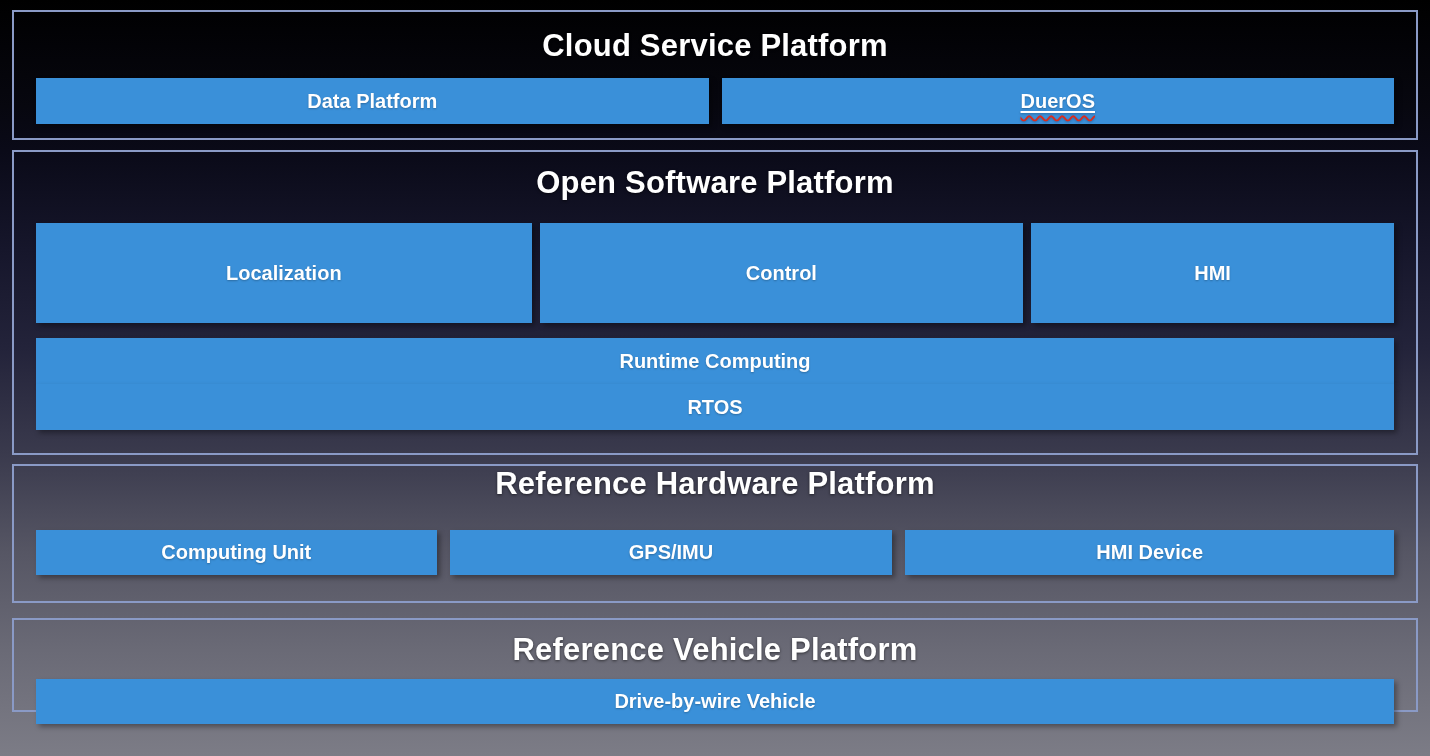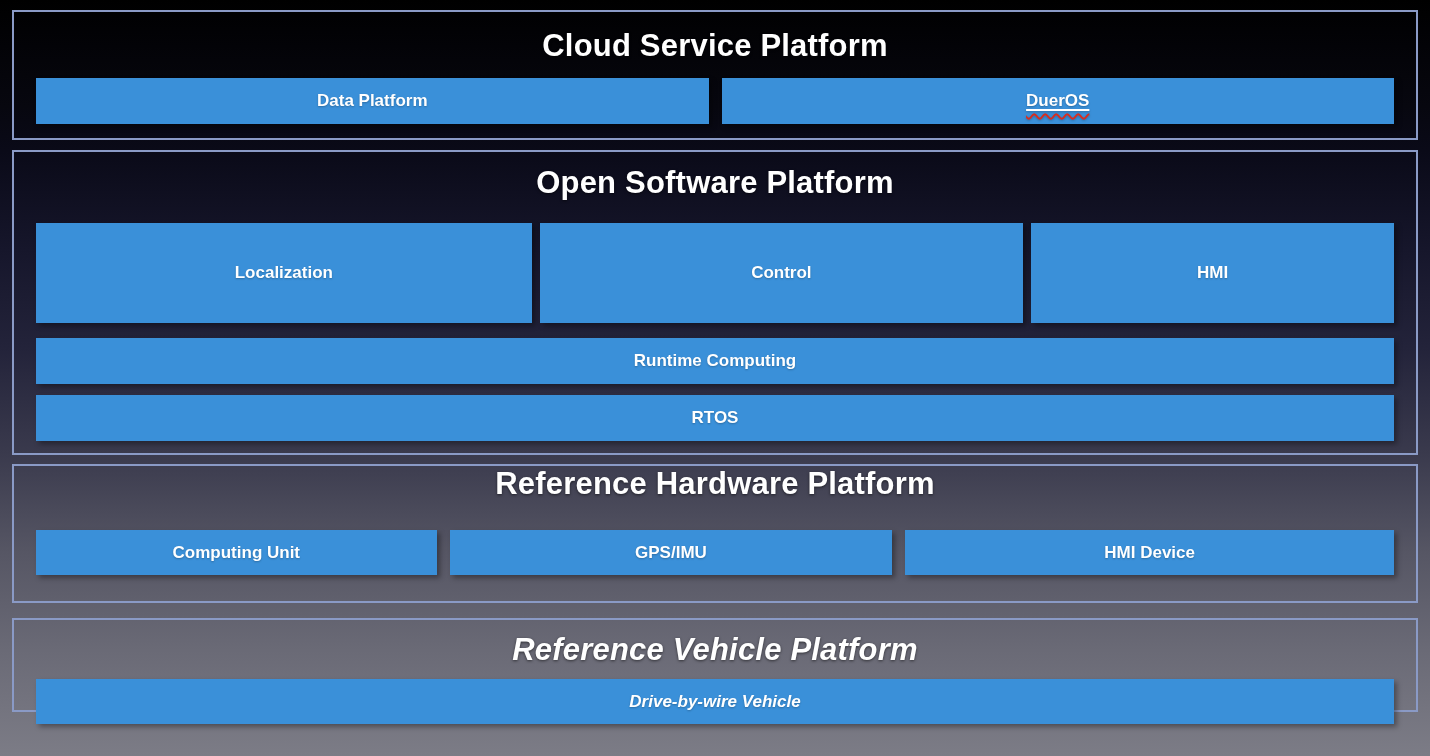--- a/index.html
+++ b/index.html
@@ -29,21 +29,21 @@
     position: absolute;
     left: 12px;
     width: 1406px;
     box-sizing: border-box;
     border: 2px solid var(--section_border, #8a9ac6);
     background: transparent;
   }
   .section-cloud    { top: 10px;  height: 130px; }
   .section-software { top: 150px; height: 305px; }
   .section-hardware { top: 464px; height: 139px; }
-  .section-vehicle  { top: 618px; height: 94px; font-style: italic; }
+  .section-vehicle  { top: 618px; height: 94px; }
 
   .section-title {
     color: #ffffff;
     font-weight: bold;
     font-size: 31px;
     text-align: center;
     letter-spacing: 0.2px;
     text-shadow: 0 1px 3px rgba(0,0,0,0.55);
   }
   .section-cloud    .section-title { margin-top: 16px; }
@@ -52,21 +52,21 @@
   .section-vehicle  .section-title { margin-top: 12px; }
 
   .box-row {
     display: flex;
     padding: 0 22px;
   }
   .box {
     background: var(--box_blue, #3a90d9);
     color: #ffffff;
     font-weight: bold;
-    font-size: 17px;
+    font-size: 20px;
     display: flex;
     align-items: center;
     justify-content: center;
     text-align: center;
     box-sizing: border-box;
     box-shadow: 3px 3px 5px rgba(0,0,0,0.35);
     text-shadow: 0 1px 2px rgba(0,0,0,0.25);
   }
 
   
@@ -74,21 +74,21 @@
   .row-cloud .box { height: 46px; flex: 1 1 0; }
 
   
   .row-modules { margin-top: 22px; gap: 8px; }
   .row-modules .box { height: 100px; }
   .box-localization { flex: 0 0 36.5%; }
   .box-control      { flex: 0 0 35.6%; }
   .box-hmi          { flex: 1 1 auto; }
   .row-runtime { margin-top: 15px; }
   .row-runtime .box { height: 46px; flex: 1 1 0; }
-  .row-rtos { margin-top: 11px; }
+  .row-rtos { margin-top: 0; }
   .row-rtos .box { height: 46px; flex: 1 1 0; }
 
   
   .row-hardware { margin-top: 28px; gap: 13px; }
   .row-hardware .box { height: 45px; }
   .box-computing-unit { flex: 0 0 29.5%; }
   .box-gps-imu        { flex: 0 0 32.6%; }
   .box-hmi-device     { flex: 1 1 auto; }
 
   

